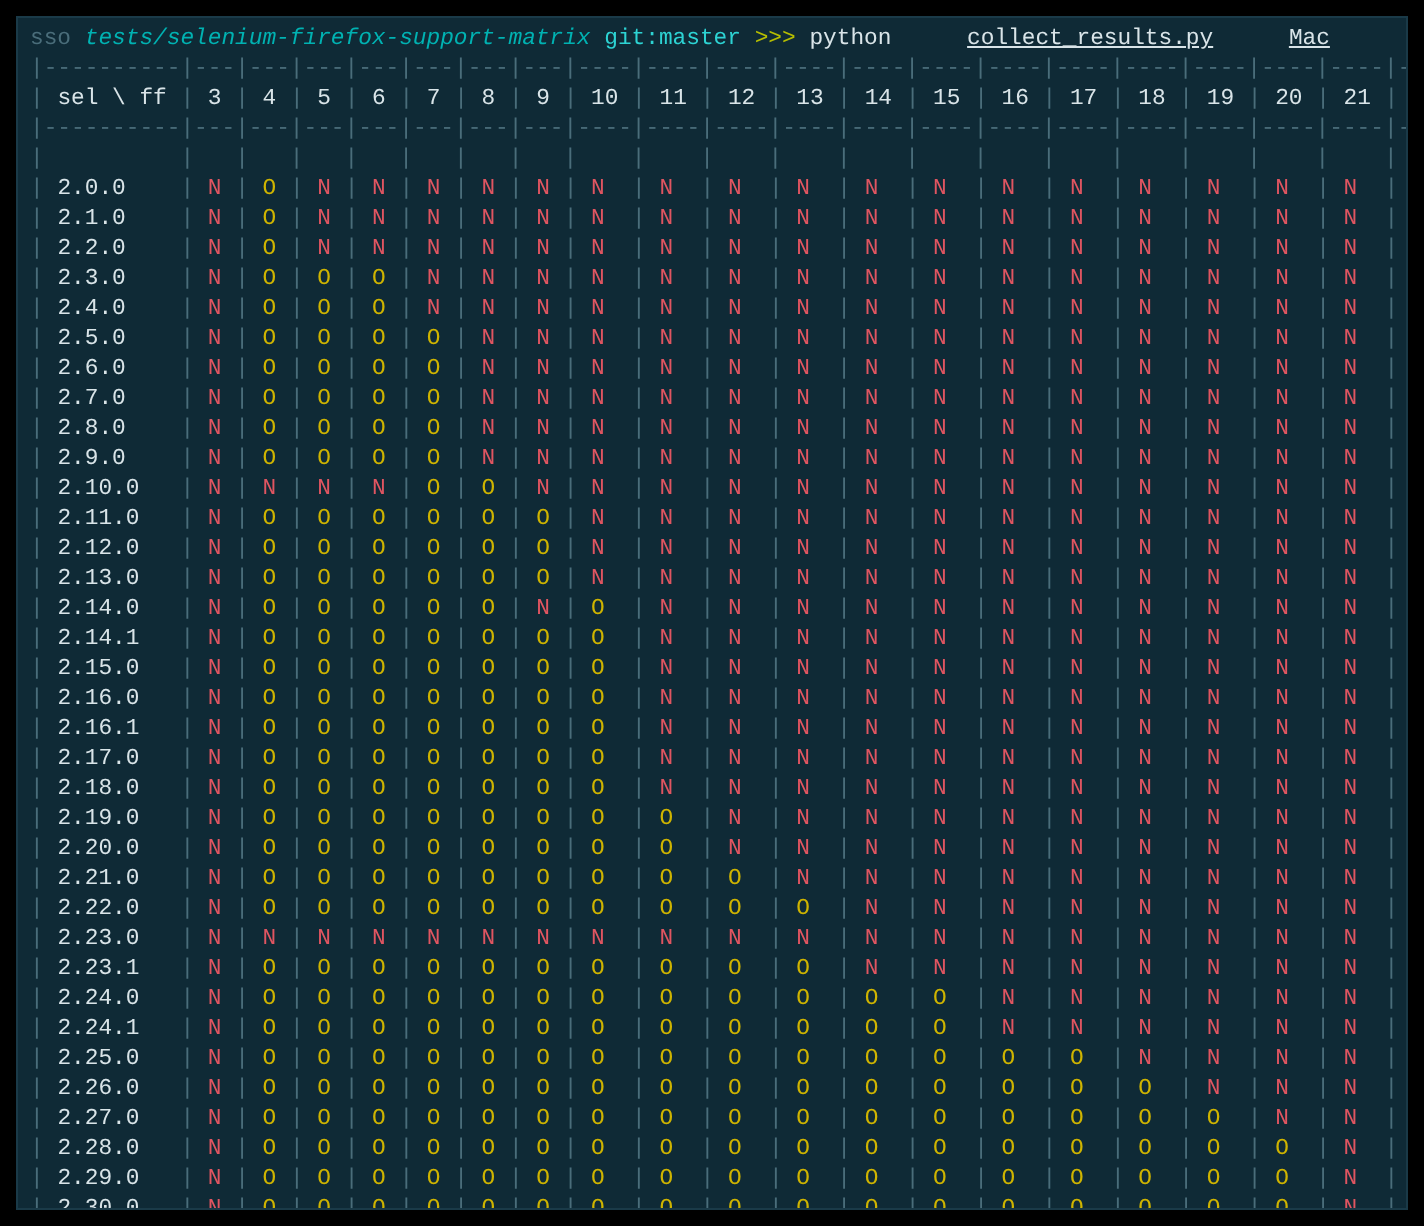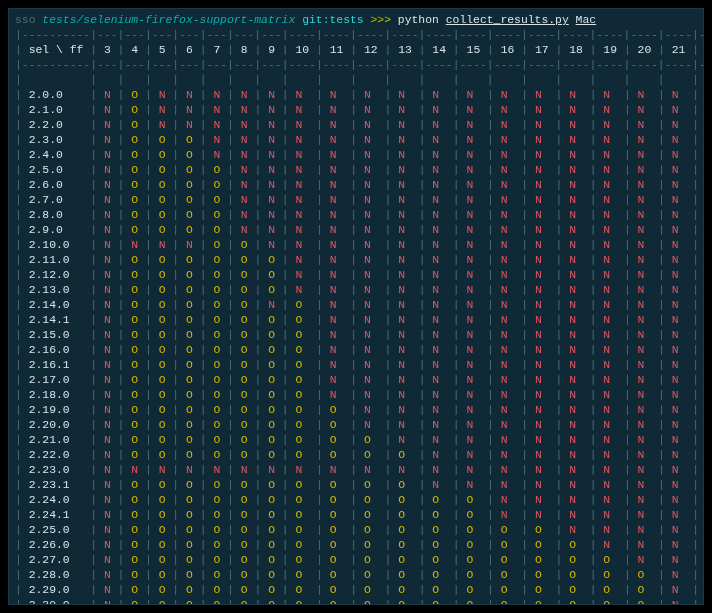--- a/index.html
+++ b/index.html
@@ -18,28 +18,28 @@
     white-space:pre;
     border:1px solid #1a3a48;
   }
   .c-dim{color:#4a6d7a;text-align:center;}
   .c-cyan{color:#00b2b2;font-style:italic;}
   .c-cyan-b{color:#2dd3d3;}
   .c-yellow{color:#b5bd00;}
   .c-white{color:#d9e4e8;}
   .c-red{color:#e05561;}
   .c-yel{color:#cfb400;}
-  .ul{text-decoration:underline;}
+  .ul{text-decoration:underline;margin-left:31px;}
   .sep{color:#4a6d7a;}
 </style>
 </head>
 <body>
 
 <div class="frame">
-  <div class="term" id="term"><span class="c-dim">sso</span> <span class="c-cyan">tests/selenium-firefox-support-matrix</span> <span class="c-cyan-b">git:</span><span class="c-cyan-b">tests</span> <span class="c-yellow">&gt;&gt;&gt;</span> <span class="c-white">python</span> <span class="c-white ul">collect_results.py</span> <span class="c-white ul">Mac</span>
+  <div class="term" id="term"><span class="c-dim">sso</span> <span class="c-cyan">tests/selenium-firefox-support-matrix</span> <span class="c-cyan-b">git:</span><span class="c-cyan-b">master</span> <span class="c-yellow">&gt;&gt;&gt;</span> <span class="c-white">python</span> <span class="c-white ul">collect_results.py</span> <span class="c-white ul">Mac</span>
 <span class="sep">|</span><span class="sep">----------</span><span class="sep">|</span><span class="sep">---</span><span class="sep">|</span><span class="sep">---</span><span class="sep">|</span><span class="sep">---</span><span class="sep">|</span><span class="sep">---</span><span class="sep">|</span><span class="sep">---</span><span class="sep">|</span><span class="sep">---</span><span class="sep">|</span><span class="sep">---</span><span class="sep">|</span><span class="sep">----</span><span class="sep">|</span><span class="sep">----</span><span class="sep">|</span><span class="sep">----</span><span class="sep">|</span><span class="sep">----</span><span class="sep">|</span><span class="sep">----</span><span class="sep">|</span><span class="sep">----</span><span class="sep">|</span><span class="sep">----</span><span class="sep">|</span><span class="sep">----</span><span class="sep">|</span><span class="sep">----</span><span class="sep">|</span><span class="sep">----</span><span class="sep">|</span><span class="sep">----</span><span class="sep">|</span><span class="sep">----</span><span class="sep">|</span><span class="sep">----</span>
 <span class="sep">|</span> <span class="c-white">sel \ ff</span> <span class="sep">|</span> <span class="c-white">3</span> <span class="sep">|</span> <span class="c-white">4</span> <span class="sep">|</span> <span class="c-white">5</span> <span class="sep">|</span> <span class="c-white">6</span> <span class="sep">|</span> <span class="c-white">7</span> <span class="sep">|</span> <span class="c-white">8</span> <span class="sep">|</span> <span class="c-white">9</span> <span class="sep">|</span> <span class="c-white">10</span> <span class="sep">|</span> <span class="c-white">11</span> <span class="sep">|</span> <span class="c-white">12</span> <span class="sep">|</span> <span class="c-white">13</span> <span class="sep">|</span> <span class="c-white">14</span> <span class="sep">|</span> <span class="c-white">15</span> <span class="sep">|</span> <span class="c-white">16</span> <span class="sep">|</span> <span class="c-white">17</span> <span class="sep">|</span> <span class="c-white">18</span> <span class="sep">|</span> <span class="c-white">19</span> <span class="sep">|</span> <span class="c-white">20</span> <span class="sep">|</span> <span class="c-white">21</span> <span class="sep">|</span>  
 <span class="sep">|</span><span class="sep">----------</span><span class="sep">|</span><span class="sep">---</span><span class="sep">|</span><span class="sep">---</span><span class="sep">|</span><span class="sep">---</span><span class="sep">|</span><span class="sep">---</span><span class="sep">|</span><span class="sep">---</span><span class="sep">|</span><span class="sep">---</span><span class="sep">|</span><span class="sep">---</span><span class="sep">|</span><span class="sep">----</span><span class="sep">|</span><span class="sep">----</span><span class="sep">|</span><span class="sep">----</span><span class="sep">|</span><span class="sep">----</span><span class="sep">|</span><span class="sep">----</span><span class="sep">|</span><span class="sep">----</span><span class="sep">|</span><span class="sep">----</span><span class="sep">|</span><span class="sep">----</span><span class="sep">|</span><span class="sep">----</span><span class="sep">|</span><span class="sep">----</span><span class="sep">|</span><span class="sep">----</span><span class="sep">|</span><span class="sep">----</span><span class="sep">|</span><span class="sep">----</span>
 <span class="sep">|</span>          <span class="sep">|</span>   <span class="sep">|</span>   <span class="sep">|</span>   <span class="sep">|</span>   <span class="sep">|</span>   <span class="sep">|</span>   <span class="sep">|</span>   <span class="sep">|</span>    <span class="sep">|</span>    <span class="sep">|</span>    <span class="sep">|</span>    <span class="sep">|</span>    <span class="sep">|</span>    <span class="sep">|</span>    <span class="sep">|</span>    <span class="sep">|</span>    <span class="sep">|</span>    <span class="sep">|</span>    <span class="sep">|</span>    <span class="sep">|</span>    
 <span class="sep">|</span> <span class="c-white">2.0.0   </span> <span class="sep">|</span> <span class="c-red">N</span> <span class="sep">|</span> <span class="c-yel">O</span> <span class="sep">|</span> <span class="c-red">N</span> <span class="sep">|</span> <span class="c-red">N</span> <span class="sep">|</span> <span class="c-red">N</span> <span class="sep">|</span> <span class="c-red">N</span> <span class="sep">|</span> <span class="c-red">N</span> <span class="sep">|</span> <span class="c-red">N</span>  <span class="sep">|</span> <span class="c-red">N</span>  <span class="sep">|</span> <span class="c-red">N</span>  <span class="sep">|</span> <span class="c-red">N</span>  <span class="sep">|</span> <span class="c-red">N</span>  <span class="sep">|</span> <span class="c-red">N</span>  <span class="sep">|</span> <span class="c-red">N</span>  <span class="sep">|</span> <span class="c-red">N</span>  <span class="sep">|</span> <span class="c-red">N</span>  <span class="sep">|</span> <span class="c-red">N</span>  <span class="sep">|</span> <span class="c-red">N</span>  <span class="sep">|</span> <span class="c-red">N</span>  <span class="sep">|</span>   
 <span class="sep">|</span> <span class="c-white">2.1.0   </span> <span class="sep">|</span> <span class="c-red">N</span> <span class="sep">|</span> <span class="c-yel">O</span> <span class="sep">|</span> <span class="c-red">N</span> <span class="sep">|</span> <span class="c-red">N</span> <span class="sep">|</span> <span class="c-red">N</span> <span class="sep">|</span> <span class="c-red">N</span> <span class="sep">|</span> <span class="c-red">N</span> <span class="sep">|</span> <span class="c-red">N</span>  <span class="sep">|</span> <span class="c-red">N</span>  <span class="sep">|</span> <span class="c-red">N</span>  <span class="sep">|</span> <span class="c-red">N</span>  <span class="sep">|</span> <span class="c-red">N</span>  <span class="sep">|</span> <span class="c-red">N</span>  <span class="sep">|</span> <span class="c-red">N</span>  <span class="sep">|</span> <span class="c-red">N</span>  <span class="sep">|</span> <span class="c-red">N</span>  <span class="sep">|</span> <span class="c-red">N</span>  <span class="sep">|</span> <span class="c-red">N</span>  <span class="sep">|</span> <span class="c-red">N</span>  <span class="sep">|</span>   
 <span class="sep">|</span> <span class="c-white">2.2.0   </span> <span class="sep">|</span> <span class="c-red">N</span> <span class="sep">|</span> <span class="c-yel">O</span> <span class="sep">|</span> <span class="c-red">N</span> <span class="sep">|</span> <span class="c-red">N</span> <span class="sep">|</span> <span class="c-red">N</span> <span class="sep">|</span> <span class="c-red">N</span> <span class="sep">|</span> <span class="c-red">N</span> <span class="sep">|</span> <span class="c-red">N</span>  <span class="sep">|</span> <span class="c-red">N</span>  <span class="sep">|</span> <span class="c-red">N</span>  <span class="sep">|</span> <span class="c-red">N</span>  <span class="sep">|</span> <span class="c-red">N</span>  <span class="sep">|</span> <span class="c-red">N</span>  <span class="sep">|</span> <span class="c-red">N</span>  <span class="sep">|</span> <span class="c-red">N</span>  <span class="sep">|</span> <span class="c-red">N</span>  <span class="sep">|</span> <span class="c-red">N</span>  <span class="sep">|</span> <span class="c-red">N</span>  <span class="sep">|</span> <span class="c-red">N</span>  <span class="sep">|</span>   
 <span class="sep">|</span> <span class="c-white">2.3.0   </span> <span class="sep">|</span> <span class="c-red">N</span> <span class="sep">|</span> <span class="c-yel">O</span> <span class="sep">|</span> <span class="c-yel">O</span> <span class="sep">|</span> <span class="c-yel">O</span> <span class="sep">|</span> <span class="c-red">N</span> <span class="sep">|</span> <span class="c-red">N</span> <span class="sep">|</span> <span class="c-red">N</span> <span class="sep">|</span> <span class="c-red">N</span>  <span class="sep">|</span> <span class="c-red">N</span>  <span class="sep">|</span> <span class="c-red">N</span>  <span class="sep">|</span> <span class="c-red">N</span>  <span class="sep">|</span> <span class="c-red">N</span>  <span class="sep">|</span> <span class="c-red">N</span>  <span class="sep">|</span> <span class="c-red">N</span>  <span class="sep">|</span> <span class="c-red">N</span>  <span class="sep">|</span> <span class="c-red">N</span>  <span class="sep">|</span> <span class="c-red">N</span>  <span class="sep">|</span> <span class="c-red">N</span>  <span class="sep">|</span> <span class="c-red">N</span>  <span class="sep">|</span>   
 <span class="sep">|</span> <span class="c-white">2.4.0   </span> <span class="sep">|</span> <span class="c-red">N</span> <span class="sep">|</span> <span class="c-yel">O</span> <span class="sep">|</span> <span class="c-yel">O</span> <span class="sep">|</span> <span class="c-yel">O</span> <span class="sep">|</span> <span class="c-red">N</span> <span class="sep">|</span> <span class="c-red">N</span> <span class="sep">|</span> <span class="c-red">N</span> <span class="sep">|</span> <span class="c-red">N</span>  <span class="sep">|</span> <span class="c-red">N</span>  <span class="sep">|</span> <span class="c-red">N</span>  <span class="sep">|</span> <span class="c-red">N</span>  <span class="sep">|</span> <span class="c-red">N</span>  <span class="sep">|</span> <span class="c-red">N</span>  <span class="sep">|</span> <span class="c-red">N</span>  <span class="sep">|</span> <span class="c-red">N</span>  <span class="sep">|</span> <span class="c-red">N</span>  <span class="sep">|</span> <span class="c-red">N</span>  <span class="sep">|</span> <span class="c-red">N</span>  <span class="sep">|</span> <span class="c-red">N</span>  <span class="sep">|</span>   
 <span class="sep">|</span> <span class="c-white">2.5.0   </span> <span class="sep">|</span> <span class="c-red">N</span> <span class="sep">|</span> <span class="c-yel">O</span> <span class="sep">|</span> <span class="c-yel">O</span> <span class="sep">|</span> <span class="c-yel">O</span> <span class="sep">|</span> <span class="c-yel">O</span> <span class="sep">|</span> <span class="c-red">N</span> <span class="sep">|</span> <span class="c-red">N</span> <span class="sep">|</span> <span class="c-red">N</span>  <span class="sep">|</span> <span class="c-red">N</span>  <span class="sep">|</span> <span class="c-red">N</span>  <span class="sep">|</span> <span class="c-red">N</span>  <span class="sep">|</span> <span class="c-red">N</span>  <span class="sep">|</span> <span class="c-red">N</span>  <span class="sep">|</span> <span class="c-red">N</span>  <span class="sep">|</span> <span class="c-red">N</span>  <span class="sep">|</span> <span class="c-red">N</span>  <span class="sep">|</span> <span class="c-red">N</span>  <span class="sep">|</span> <span class="c-red">N</span>  <span class="sep">|</span> <span class="c-red">N</span>  <span class="sep">|</span>   

